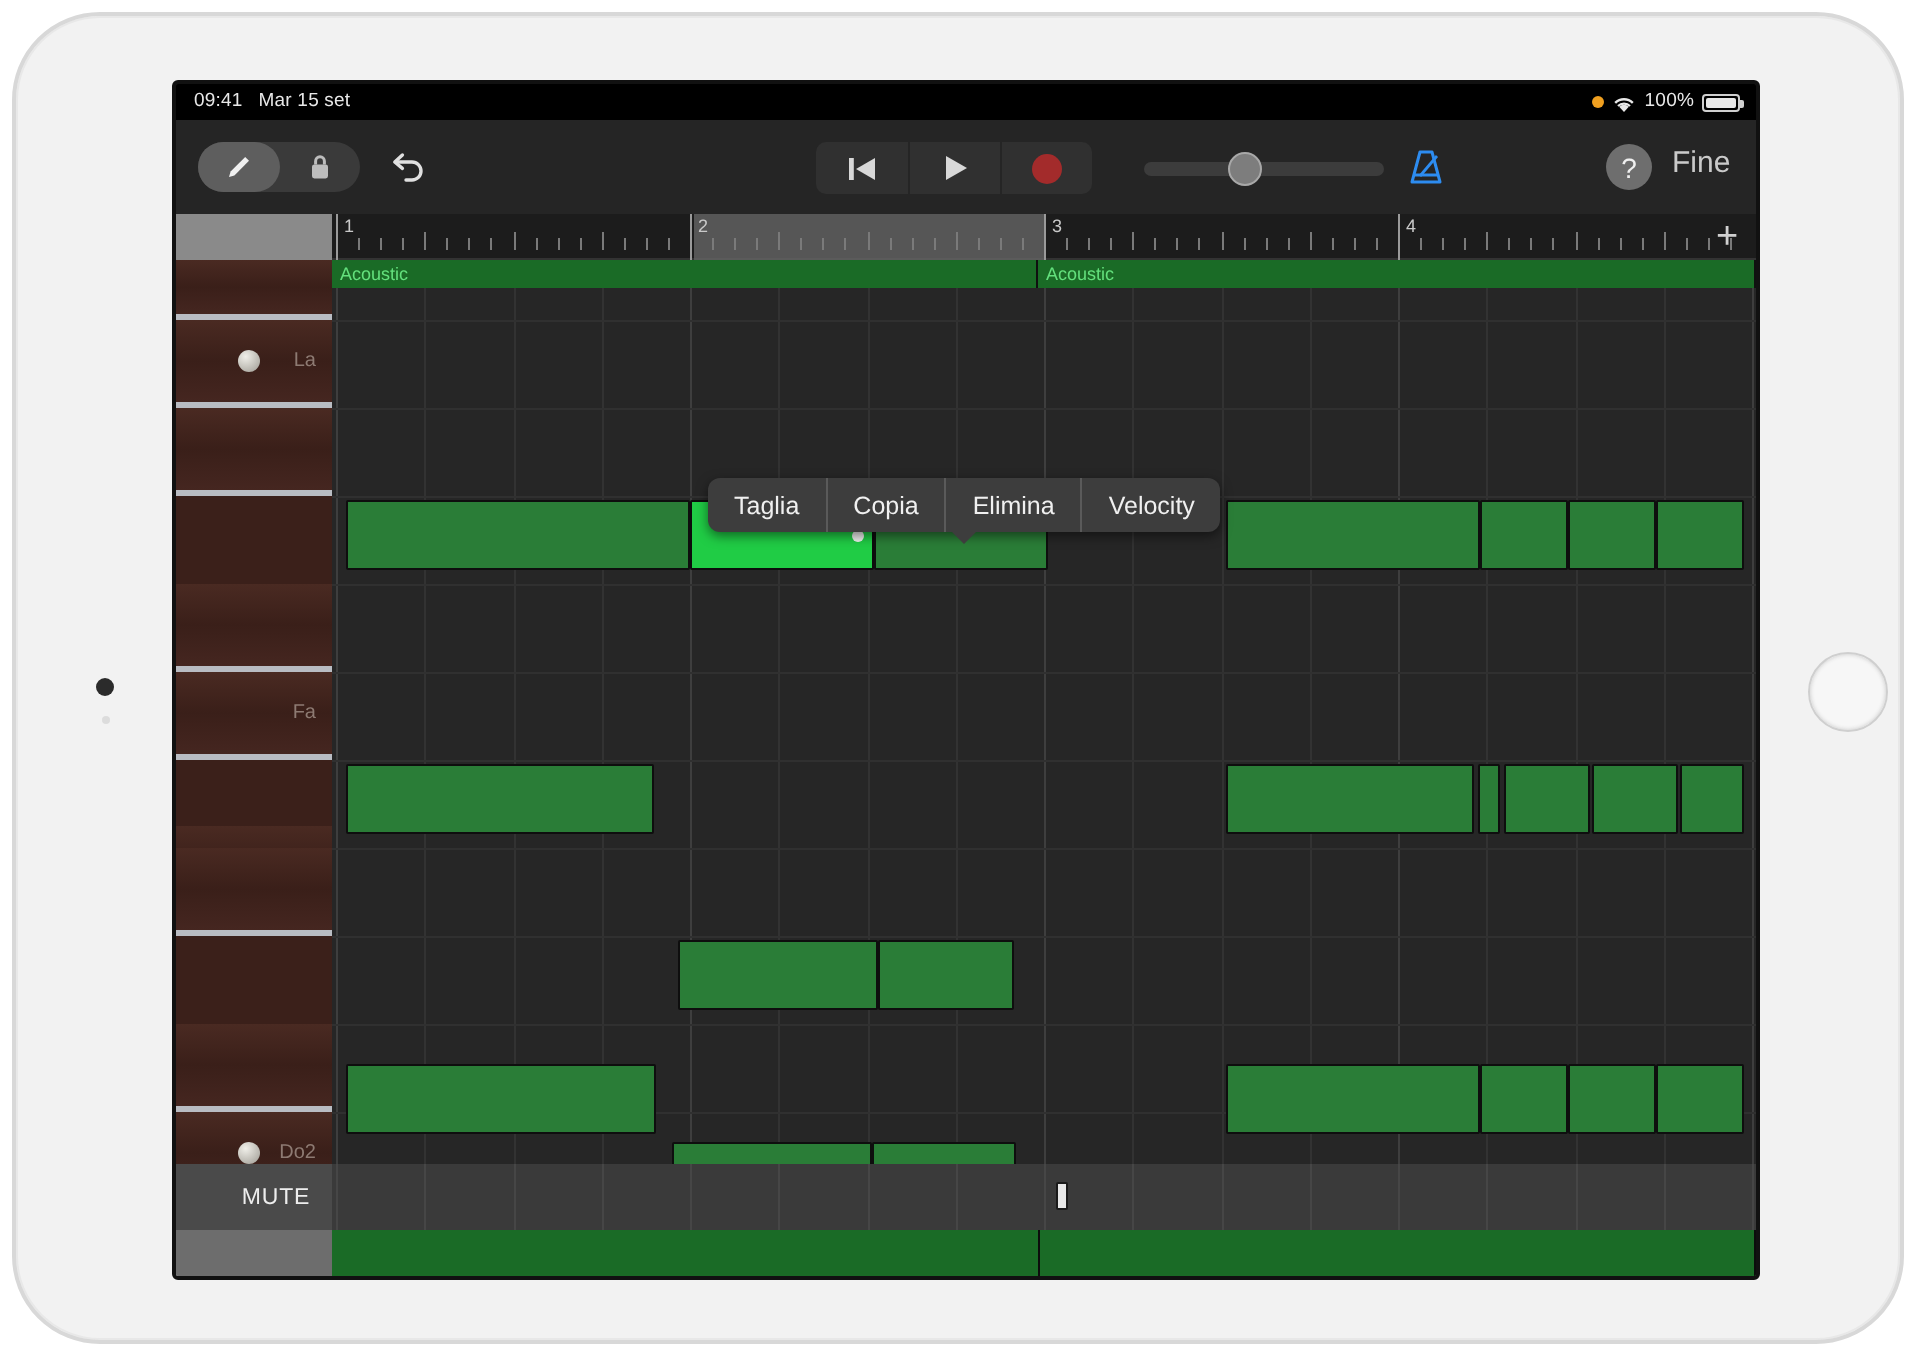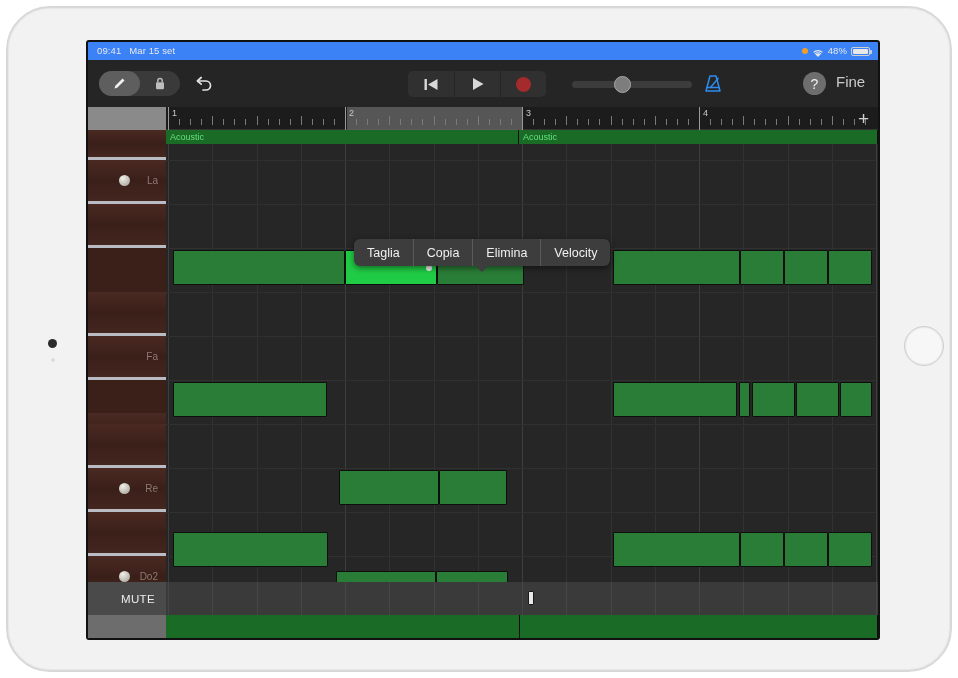--- a/index.html
+++ b/index.html
@@ -48,21 +48,21 @@
   
   #screen {
     position: absolute; left: 0; top: 0;
     width: 790px; height: 596px;
     background: #252525;
   }
 
   
   #statusbar {
     position: absolute; left: 0; top: 0; width: 790px; height: 18px;
-    background: #3b82f6;
+    background: #000000;
     color: #e6e6e6;
     font-size: 10px;
     line-height: 18px;
   }
   #status-left { position: absolute; left: 9px; top: 0; display: flex; gap: 8px; }
   #status-right { position: absolute; right: 8px; top: 0; display: flex; gap: 4px; align-items: center; }
   .status-txt { font-size: 9.5px; color: #e8e8e8; letter-spacing: .1px; }
   #orange-dot { width: 6px; height: 6px; border-radius: 50%; background: #f0a020; }
   #battery-shell {
     width: 19px; height: 9px; border: 1px solid #cfcfcf; border-radius: 2px;
@@ -214,21 +214,21 @@
         </div>
         <div id="status-right">
           <span id="orange-dot"></span>
           <span style="display:inline-block;width:12px;height:10px;">
             <svg width="12" height="10" viewBox="0 0 12 10">
                 <path d="M6 9 L3.6 6.4 a3.4 3.4 0 0 1 4.8 0 Z" fill="#e8e8e8"></path>
                 <path d="M1.6 4.4 a6.3 6.3 0 0 1 8.8 0" stroke="#e8e8e8" stroke-width="1.2" fill="none"></path>
                 <path d="M3 6 a4.3 4.3 0 0 1 6 0" stroke="#e8e8e8" stroke-width="1.1" fill="none"></path>
               </svg>
           </span>
-          <span class="status-txt">48%</span>
+          <span class="status-txt">100%</span>
           <span id="battery-shell">
               <span id="battery-fill"></span>
             </span>
         </div>
       </div>
 
       <div id="toolbar">
 
         <div id="seg-control">
           <div class="seg-btn active">
@@ -376,24 +376,20 @@
           <div class="fret" style="top: 74px; height: 44px;"></div>
           <div class="fret" style="top: 162px; height: 44px;"></div>
           <div class="fret" style="top: 206px; height: 44px;">
             <span class="fret-label">Fa</span>
           </div>
           <div class="fret" style="top: 250px; height: 44px; margin-top: 33px;">
             <span class="fret-dot"></span>
             <span class="fret-label">Mi</span>
           </div>
           <div class="fret" style="top: 294px; height: 44px;"></div>
-          <div class="fret" style="top: 338px; height: 44px;">
-            <span class="fret-dot"></span>
-            <span class="fret-label">Re</span>
-          </div>
           <div class="fret" style="top: 382px; height: 44px;"></div>
           <div class="fret" style="top: 426px; height: 44px;">
             <span class="fret-dot"></span>
             <span class="fret-label">Do2</span>
           </div>
           <div class="fret" style="top: 470px; height: 38px;">
             <span class="fret-label">Si</span>
           </div>
         </div>
       <div id="mute-row">

